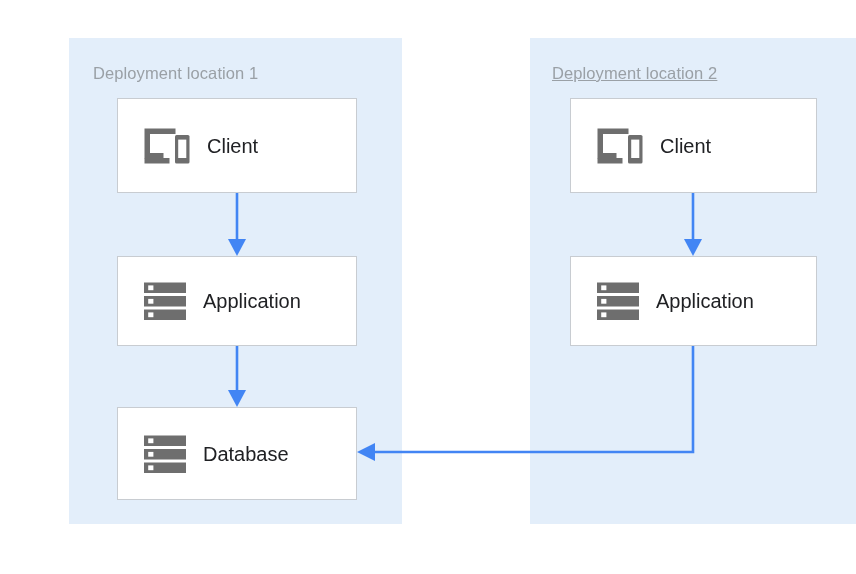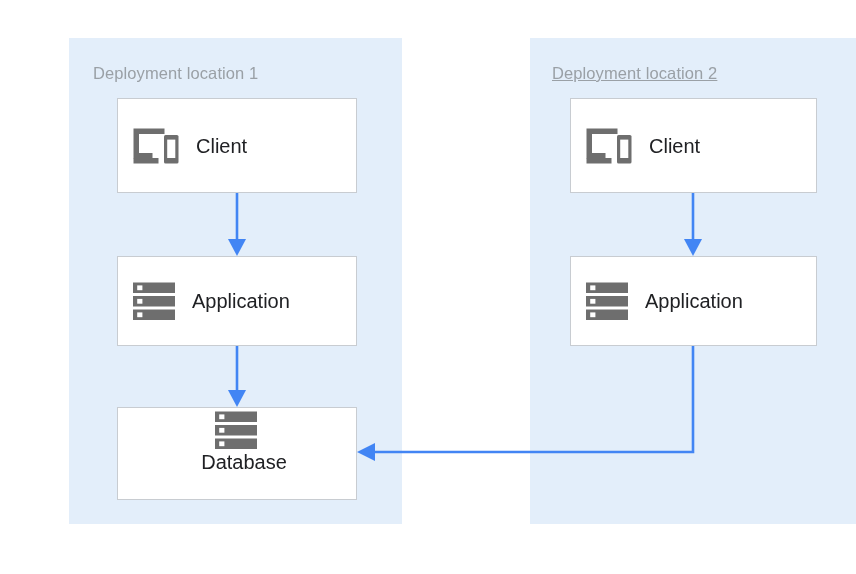--- a/index.html
+++ b/index.html
@@ -46,33 +46,33 @@
   #zone-2-label { left: 512px; top: 62px; text-decoration: underline; }
 
   
   .node {
     position: absolute;
     background: #ffffff;
     border: 1px solid #c8ccd1;
     box-sizing: border-box;
     display: flex;
     align-items: center;
-    padding-left: 14px;
+    padding-left: 25px;
   }
   .node .node-label {
     font-size: 20px;
     color: #202124;
     white-space: nowrap;
     line-height: 1;
   }
 
   
   #node-client-1 { left: 77px; top: 95px;  width: 240px; height: 95px; }
   #node-app-1    { left: 77px; top: 253px; width: 240px; height: 90px; }
-  #node-db-1     { left: 77px; top: 404px; width: 240px; height: 93px; flex-direction: column; }
+  #node-db-1     { left: 77px; top: 404px; width: 240px; height: 93px; }
   
   #node-client-2 { left: 530px; top: 95px;  width: 247px; height: 95px; }
   #node-app-2    { left: 530px; top: 253px; width: 247px; height: 90px; }
 
   
   .icon {
     flex: 0 0 auto;
     display: block;
     margin-right: 16px;
   }

